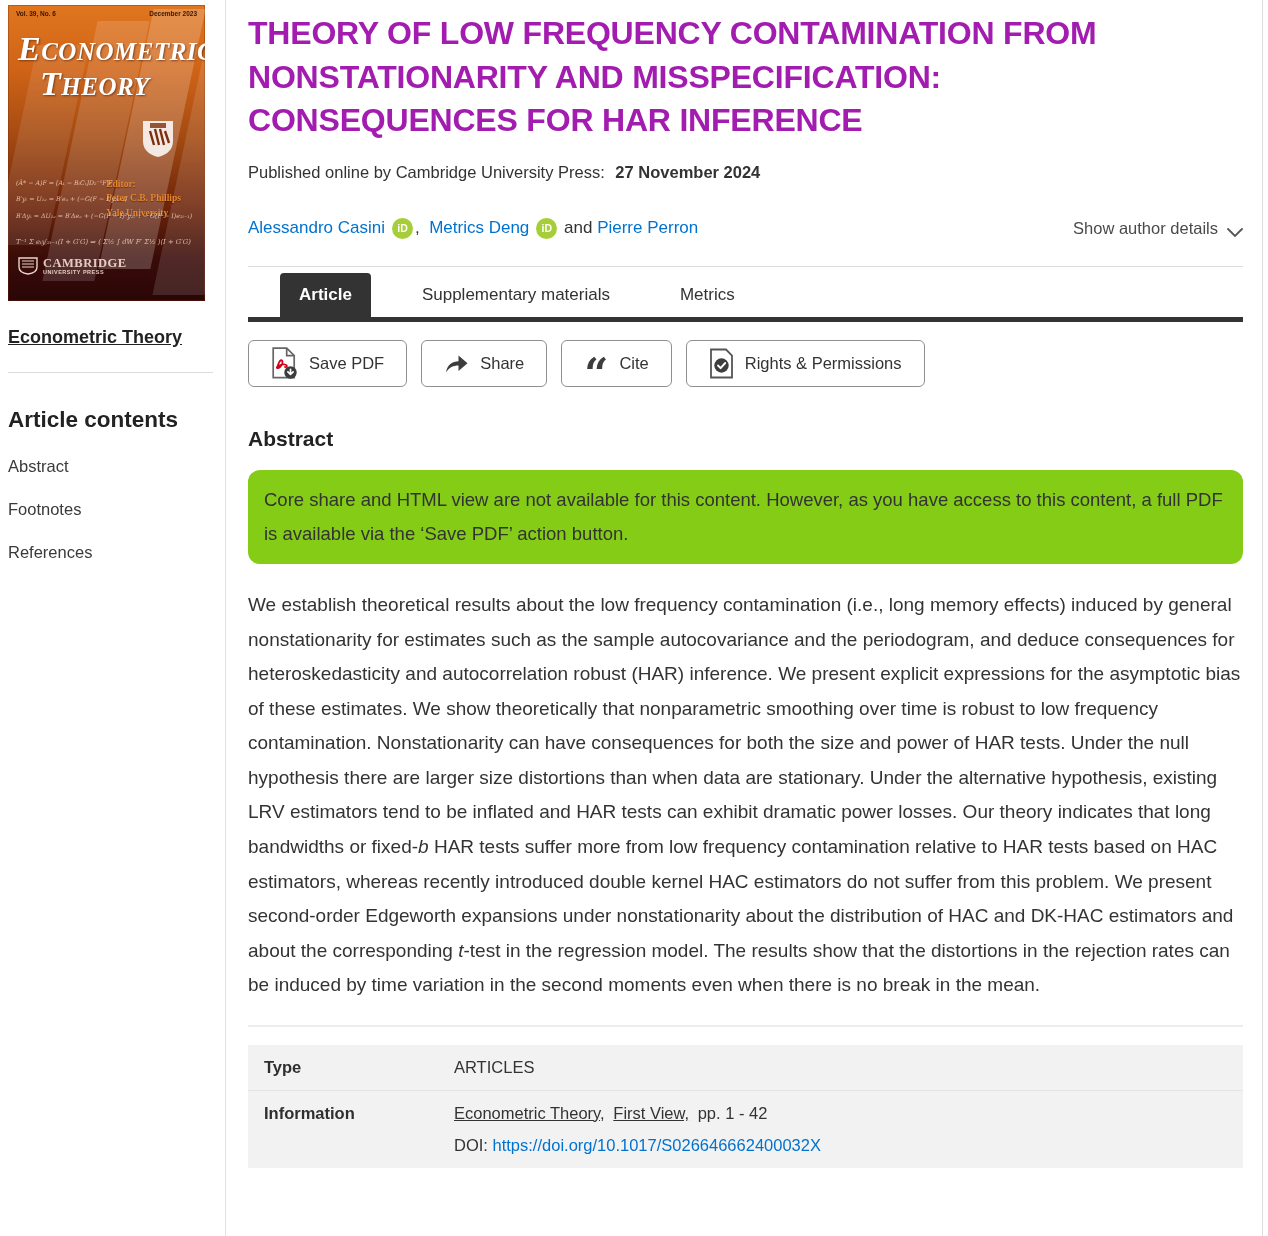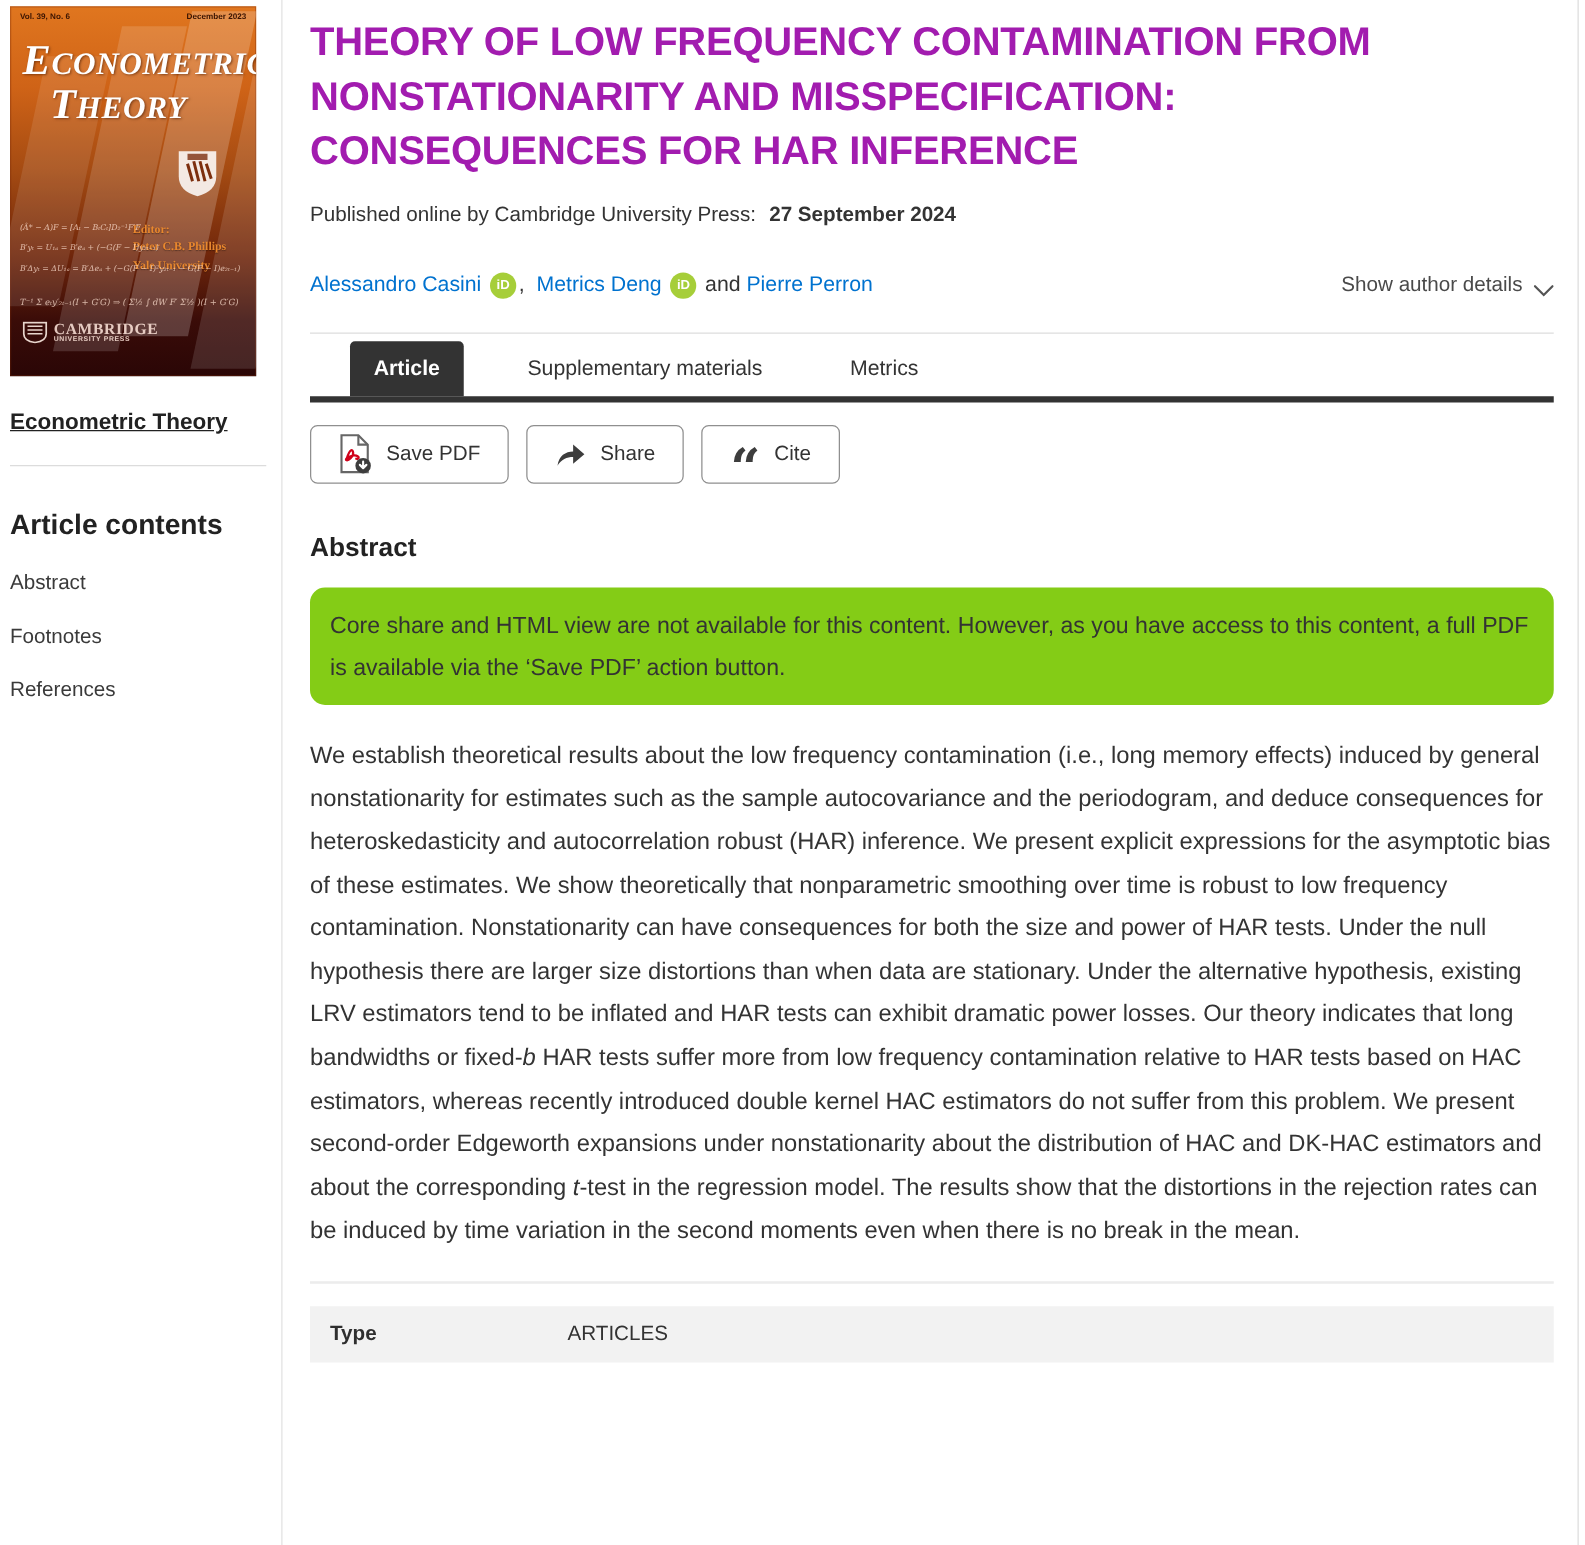--- a/index.html
+++ b/index.html
@@ -135,21 +135,21 @@
       <a>Footnotes</a>
       <a>References</a>
     </nav>
   </aside>
 
   <main class="main">
     <h1 class="title">THEORY OF LOW FREQUENCY CONTAMINATION FROM NONSTATIONARITY AND MISSPECIFICATION: CONSEQUENCES FOR HAR INFERENCE</h1>
 
     <p class="published">
       <span>Published online by Cambridge University Press:</span>
-      <strong>27 September 2024</strong>
+      <strong>27 November 2024</strong>
     </p>
 
     <div class="authors-row">
       <div class="authors">
         <a class="author-link">Alessandro Casini</a>
         <span class="orcid">iD</span>
         <span class="sep">,  </span>
         <a class="author-link">Metrics Deng</a>
         <span class="orcid">iD</span>
         <span class="sep"> and </span>
@@ -184,34 +184,56 @@
       <button class="action-btn">
         <svg width="25" height="21" viewBox="0 0 25 21">
           <path d="M2 19.5 C3 11.5 8.5 8.3 14.5 8.2 V2.5 L23.5 10.3 L14.5 18 V12.6 C9.5 12.6 5 14.5 2 19.5 Z" fill="#3d3d3d"></path>
         </svg>
         <span>Share</span>
       </button>
       <button class="action-btn">
         <span class="cite-glyph">“</span>
         <span>Cite</span>
       </button>
+      <button class="action-btn">
+        <svg width="25" height="31" viewBox="0 0 25 31">
+          <path d="M2 1.5 h15 l6 6 v22 h-21 z" fill="#fff" stroke="#555" stroke-width="1.8"></path>
+          <circle cx="12.5" cy="17.5" r="7.2" fill="#3d3d3d"></circle>
+          <path d="M9 17.5 l2.6 2.7 4.6 -5.2" stroke="#fff" stroke-width="1.9" fill="none" stroke-linecap="round" stroke-linejoin="round"></path>
+        </svg>
+        <span>Rights &amp; Permissions</span>
+      </button>
     </div>
 
     <h2 class="abstract-heading">Abstract</h2>
 
     <div class="notice">Core share and HTML view are not available for this content. However, as you have access to this content, a full PDF is available via the ‘Save PDF’ action button.</div>
 
     <p class="abstract"><span>We establish theoretical results about the low frequency contamination (i.e., long memory effects) induced by general nonstationarity for estimates such as the sample autocovariance and the periodogram, and deduce consequences for heteroskedasticity and autocorrelation robust (HAR) inference. We present explicit expressions for the asymptotic bias of these estimates. We show theoretically that nonparametric smoothing over time is robust to low frequency contamination. Nonstationarity can have consequences for both the size and power of HAR tests. Under the null hypothesis there are larger size distortions than when data are stationary. Under the alternative hypothesis, existing LRV estimators tend to be inflated and HAR tests can exhibit dramatic power losses. Our theory indicates that long bandwidths or fixed-</span><i>b</i><span> HAR tests suffer more from low frequency contamination relative to HAR tests based on HAC estimators, whereas recently introduced double kernel HAC estimators do not suffer from this problem. We present second-order Edgeworth expansions under nonstationarity about the distribution of HAC and DK-HAC estimators and about the corresponding </span><i>t</i><span>-test in the regression model. The results show that the distortions in the rejection rates can be induced by time variation in the second moments even when there is no break in the mean.</span></p>
 
     <hr class="main-divider">
 
     <table class="meta">
       <tbody>
           <tr>
         <th>Type</th>
         <td>ARTICLES</td>
       </tr>
+      <tr>
+        <th>Information</th>
+        <td>
+          <div>
+            <a class="dark-link">Econometric Theory,</a>
+            <a class="dark-link">First View,</a>
+            <span>pp. 1 - 42</span>
+          </div>
+          <div class="doi-line">
+            <span>DOI:</span>
+            <a class="doi-link">https://doi.org/10.1017/S026646662400032X</a>
+          </div>
+        </td>
+      </tr>
     </tbody>
       </table>
   </main>
 </div>
 
 <div class="scroll-edge"></div>
 
 </body></html>

